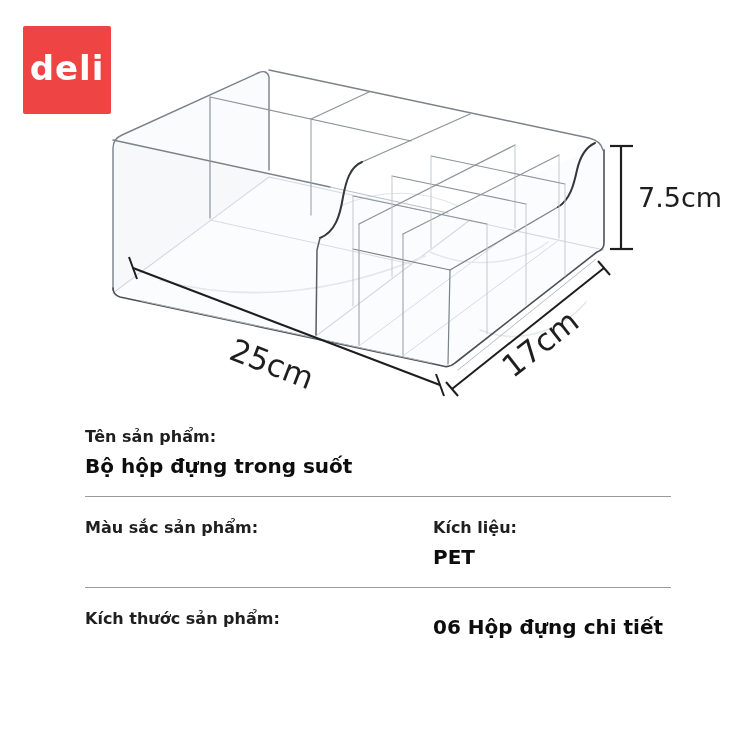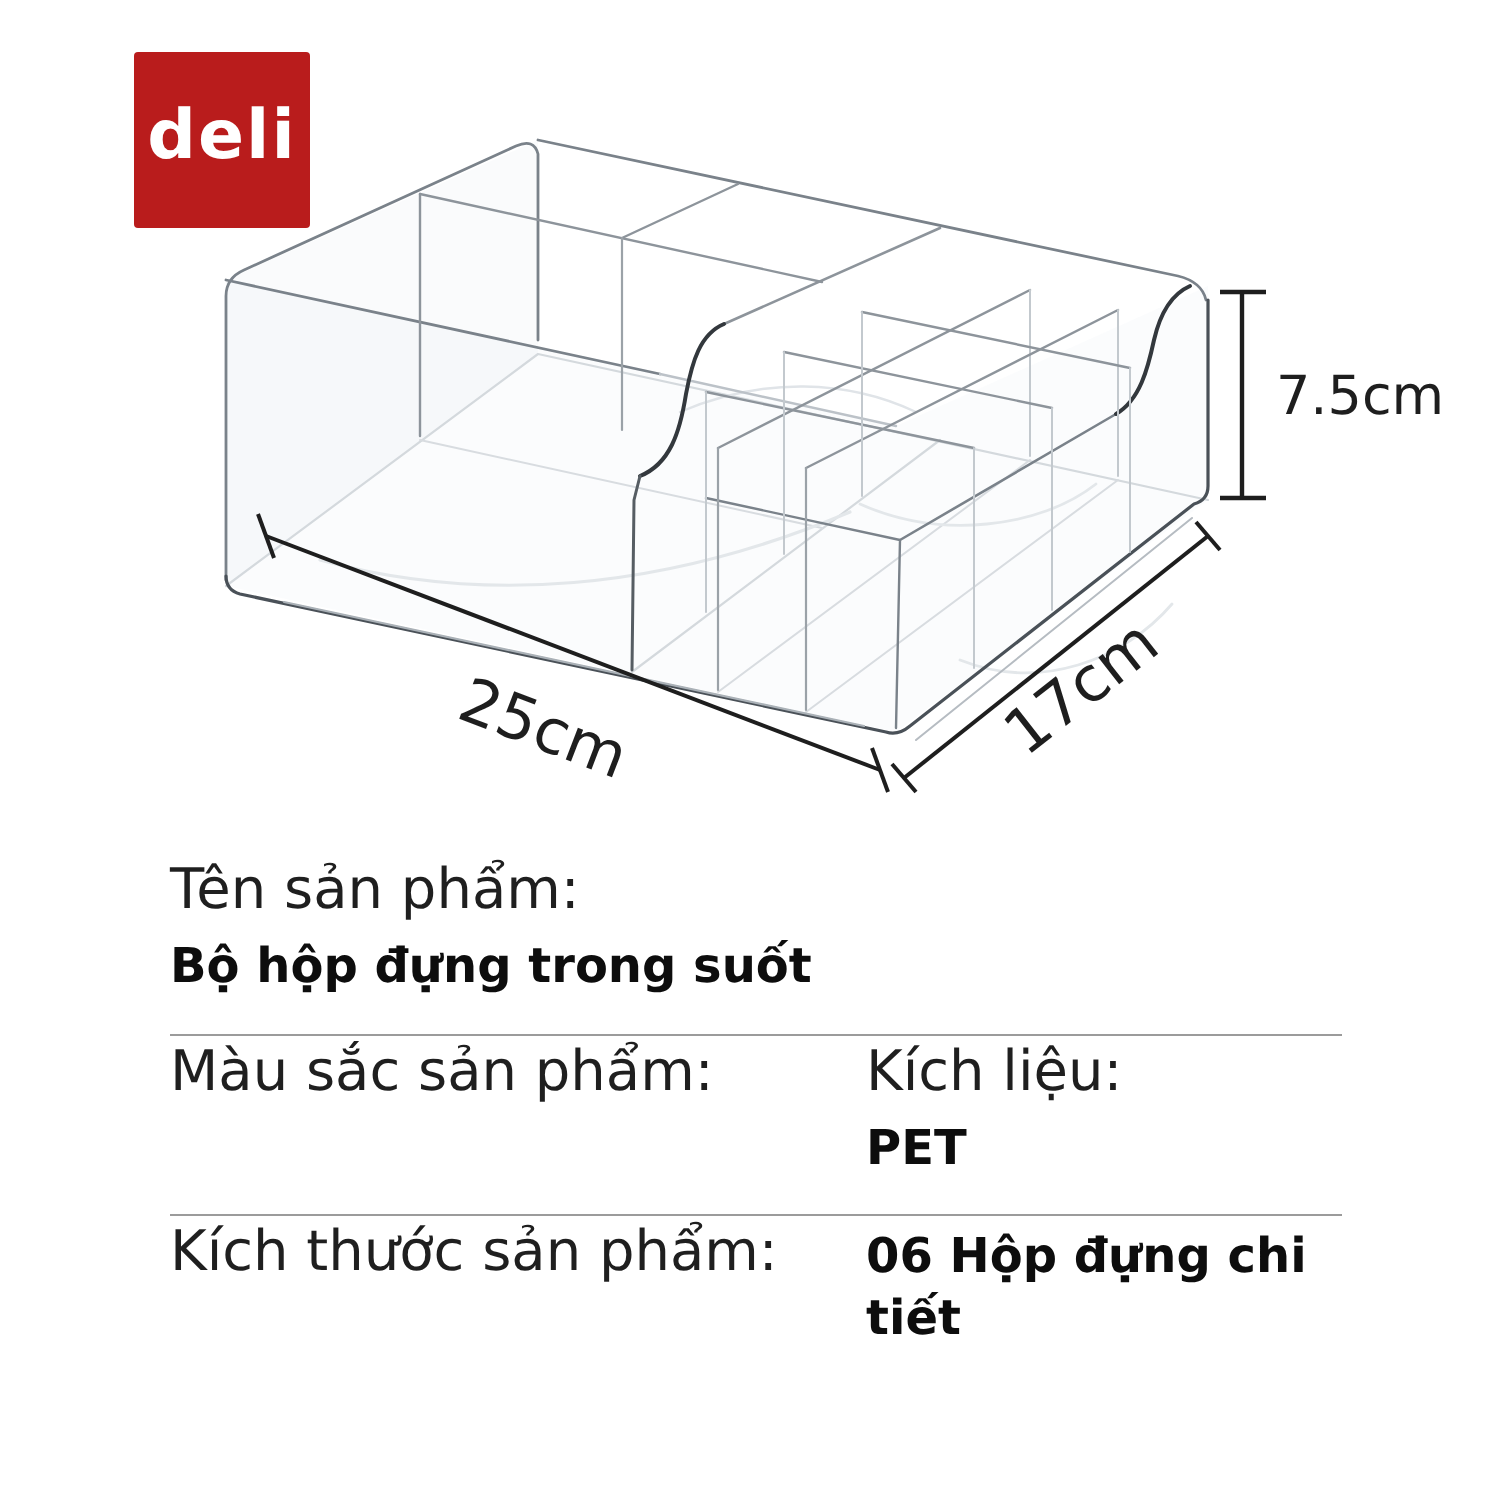--- a/index.html
+++ b/index.html
@@ -22,37 +22,37 @@
   .spec-table{
     position:absolute;left:85px;top:427px;width:586px;
     color:#1f1f1f;
   }
   .spec-row{
     display:grid;grid-template-columns:348px 1fr;
     padding:0 0 17px 0;
   }
   .spec-row + .spec-row{
     border-top:1.5px solid #9b9b9b;
-    padding-top:0;
+    padding-top:21px;
   }
   .spec-label{
-    font-size:28px;font-weight:normal;color:#1f1f1f;line-height:1.3;
+    font-size:16px;font-weight:bold;color:#1f1f1f;line-height:1.3;
   }
   .spec-value{
-    font-size:24px;font-weight:bold;color:#0d0d0d;line-height:1.3;margin-top:5px;
+    font-size:20px;font-weight:bold;color:#0d0d0d;line-height:1.3;margin-top:5px;
   }
   svg text{font-family:"DejaVu Sans","Liberation Sans",sans-serif;}
   .dim-text{fill:#1e1e1e;}
 </style>
 </head>
 <body>
 
 <div class="canvas">
 
-  <div class="logo" style="background: #b91c1c; margin-left: 44px;">
+  <div class="logo" style="background: #ef4444;">
     <span>deli</span>
   </div>
 
   <svg class="diagram" viewBox="0 0 750 750">
     <g fill="none" stroke-linecap="round" stroke-linejoin="round">
 
       <polygon points="113,140 448,213 448,366 113,293" fill="rgba(186,202,214,0.05)" stroke="none"></polygon>
       <polygon points="113,140 269,70 269,177 113,293" fill="rgba(186,202,214,0.07)" stroke="none"></polygon>
       <polygon points="448,213 604,143 604,250 448,366" fill="rgba(186,202,214,0.05)" stroke="none"></polygon>
 

